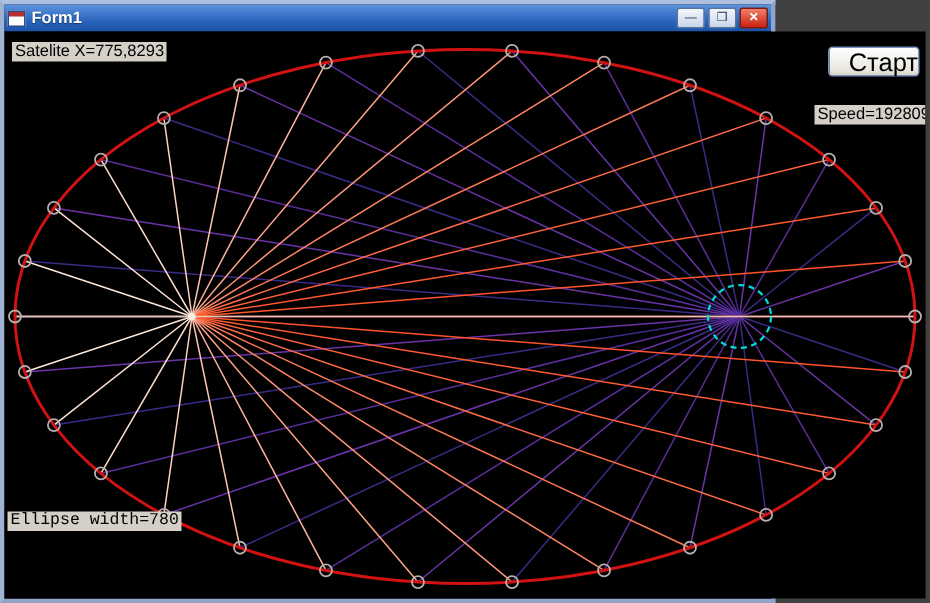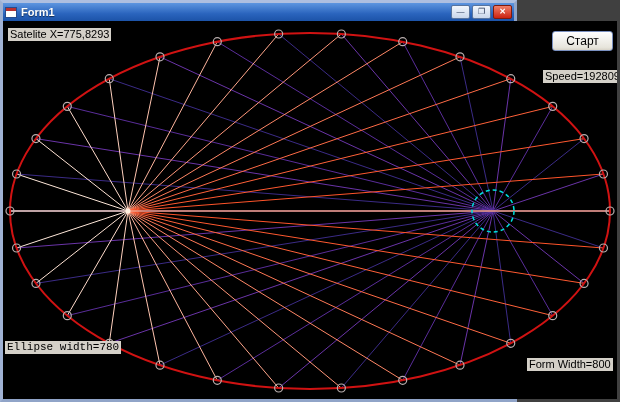--- a/index.html
+++ b/index.html
@@ -53,22 +53,23 @@
   .lbl-ew    { left: 2px;  top: 320px; font-family: Liberation Mono, monospace; }
   .lbl-eh    { left: 2px;  top: 337px; }
   .lbl-focus { left: 2px;  top: 354px; }
   .lbl-fw    { left: 524px; top: 337px; }
   .lbl-fh    { left: 524px; top: 354px; }
 
   .start-btn {
     position: absolute; left: 549px; top: 10px; width: 61px; height: 20px;
     background: linear-gradient(#ffffff, #e7e5dc 85%, #d8d4c8);
     border: 1px solid #7a90c0; border-radius: 3px;
-    font-size: 12px; color: #000; font-family: "Liberation Sans", sans-serif;
+    font-size: 17px; color: #000; font-family: "Liberation Sans", sans-serif;
     cursor: default;
+    text-align: right;
   }
 </style>
 </head>
 <body>
 
 <div class="window">
   <div class="titlebar">
     <span class="app-icon"></span>
     <span class="title">Form1</span>
     <span class="win-buttons">
@@ -178,17 +179,16 @@
           <circle cx="581.0636372927803" cy="117.60087753250757" r="4" fill="none" stroke="#b9aeae" stroke-width="1.2"></circle>
           <circle cx="600.4442802201416" cy="152.99171903443874" r="4" fill="none" stroke="#b9aeae" stroke-width="1.2"></circle>
         </g>
         <circle cx="125" cy="190" r="2.5" fill="#fff0e0"></circle>
         <circle cx="490" cy="190" r="21" fill="none" stroke="#00dcdc" stroke-width="1.5" stroke-dasharray="4 3"></circle>
       </svg>
 
     <div class="lbl lbl-satx">Satelite X=775,8293</div>
     <div class="lbl lbl-speed">Speed=1928096,6</div>
     <div class="lbl lbl-ew">Ellipse width=780</div>
-    <div class="lbl lbl-fw">Form Width=800</div>
 
     <button class="start-btn">Старт</button>
   </div>
 </div>
 
 </body></html>

